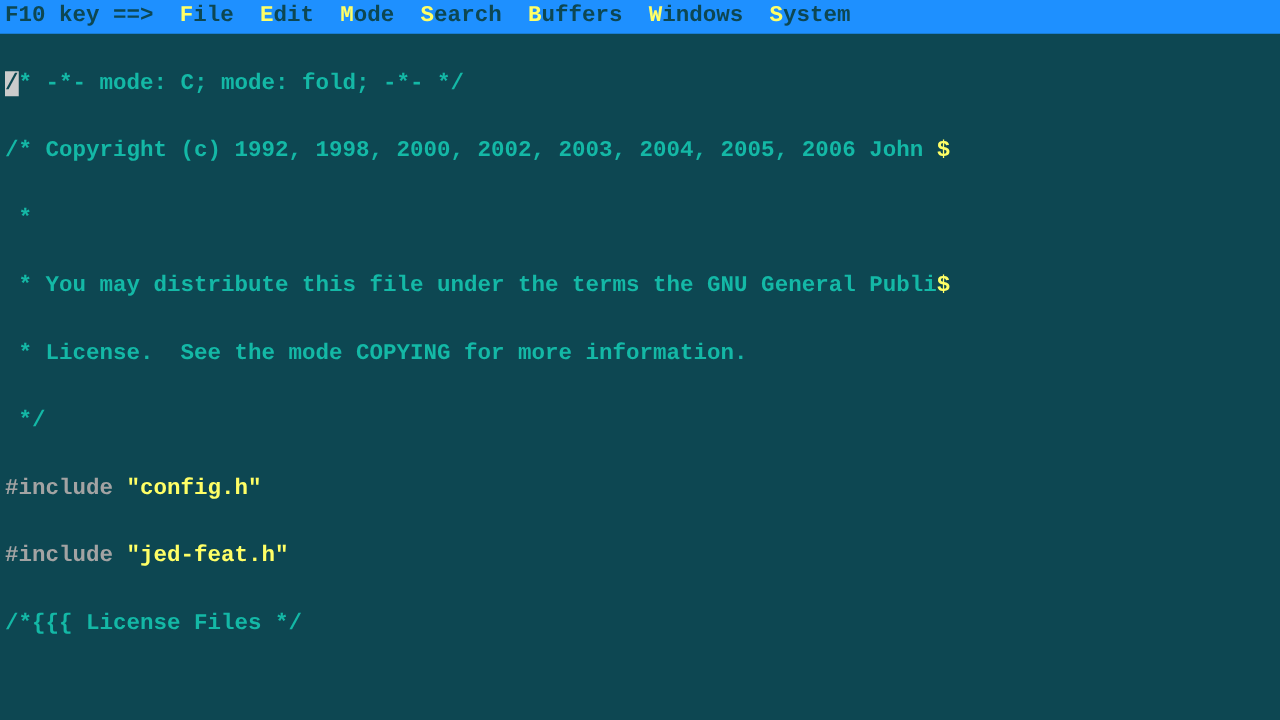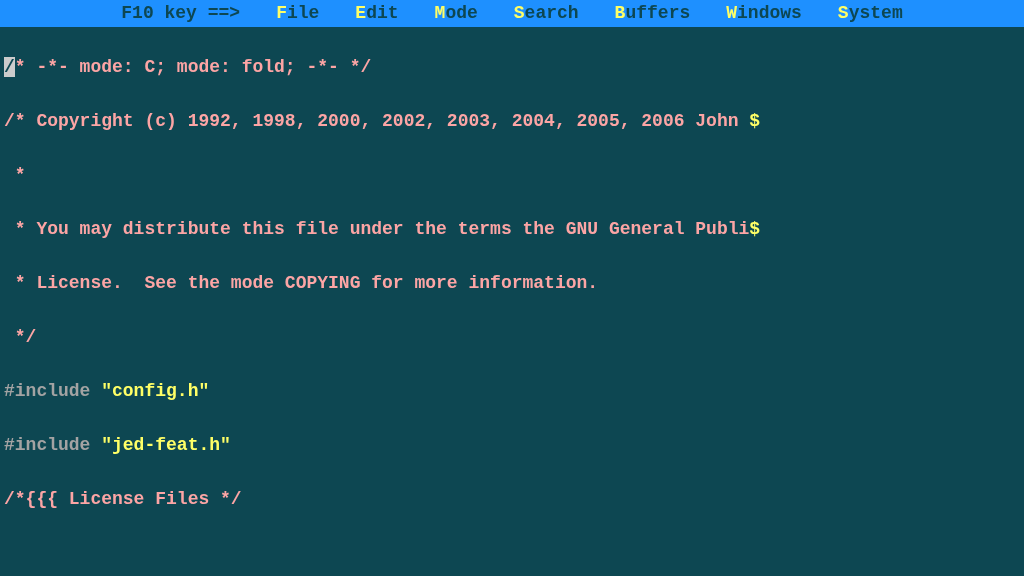--- a/index.html
+++ b/index.html
@@ -14,32 +14,31 @@
       font-weight: bold;
     }
     .menubar {
       background: #1e90ff;
       color: #0d4752;
       padding: 0 4px;
       display: flex;
       align-items: center;
       height: 27px;
       white-space: pre;
-      justify-content: center;
     }
     .menu-key-hint { color: #0d4752; }
-    .menu-item { margin-left: 36px; }
+    .menu-item { margin-left: 21px; }
     .menu-item .hotkey { color: #ffff66; }
     .menu-item .rest { color: #0d4752; }
     .editor {
       padding: 0 4px;
       white-space: pre;
     }
     .cursor { background: #cccccc; color: #0d4752; }
-    .comment { color: #fca5a5; text-align: right; }
+    .comment { color: #14b8a6; text-align: right; }
     .directive { color: #a3a3a3; }
     .string { color: #ffff66; }
     .truncate { color: #ffff66; }
   </style>
 </head>
 <body>
 
 <div class="menubar"><span class="menu-key-hint">F10 key ==&gt;</span><span class="menu-item"><span class="hotkey">F</span><span class="rest">ile</span></span><span class="menu-item"><span class="hotkey">E</span><span class="rest">dit</span></span><span class="menu-item"><span class="hotkey">M</span><span class="rest">ode</span></span><span class="menu-item"><span class="hotkey">S</span><span class="rest">earch</span></span><span class="menu-item"><span class="hotkey">B</span><span class="rest">uffers</span></span><span class="menu-item"><span class="hotkey">W</span><span class="rest">indows</span></span><span class="menu-item"><span class="hotkey">S</span><span class="rest">ystem</span></span></div>
 
 <div class="editor">

